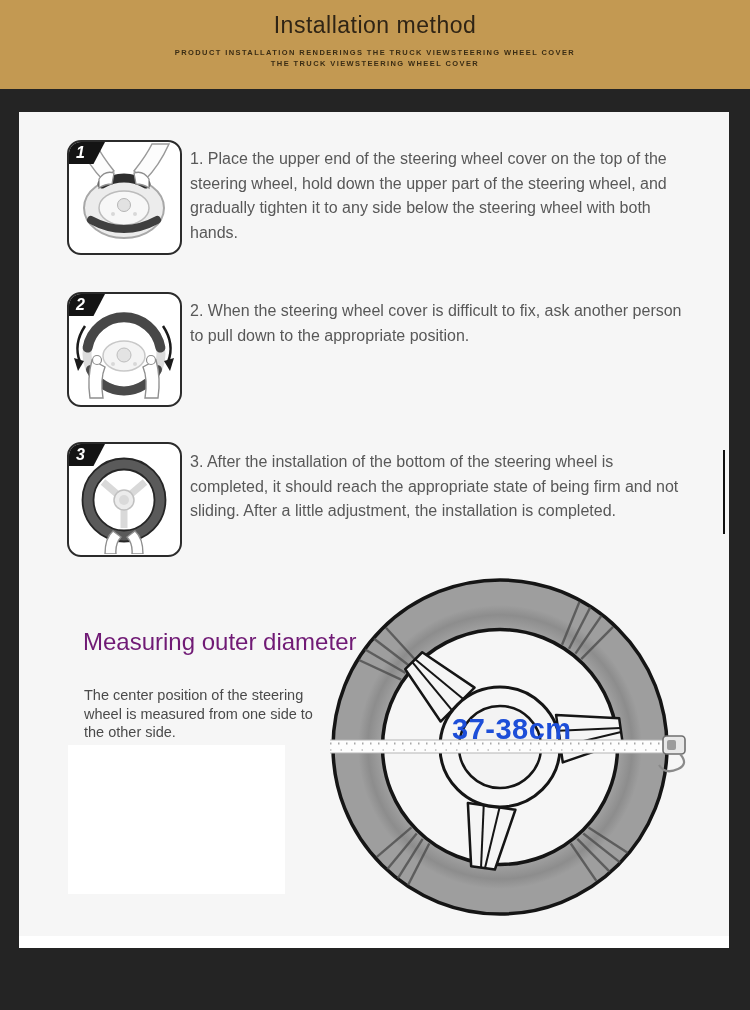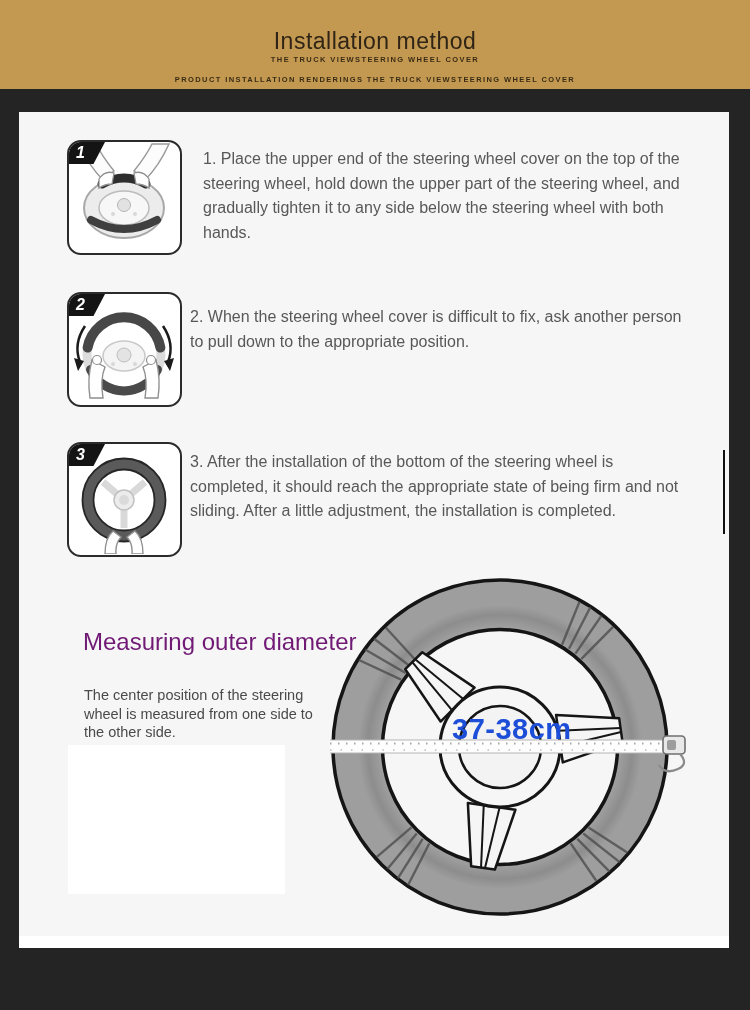--- a/index.html
+++ b/index.html
@@ -6,21 +6,21 @@
   .canvas{
     position:relative;width:750px;height:1010px;overflow:hidden;
     background:#242424;font-family:"Liberation Sans",sans-serif;
   }
   
   .header{
     position:absolute;left:0;top:0;width:750px;height:89px;
     background:#c39952;text-align:center;
   }
   .header h1{
-    margin:0;padding-top:28px;font-size:23px;font-weight:400;
+    margin:0;padding-top:12px;font-size:23px;font-weight:400;
     color:#2f2415;letter-spacing:.5px;
   }
   .header .sub{
     font-size:7.5px;font-weight:bold;letter-spacing:1.4px;
     color:#3a2c14;line-height:10.5px;
   }
   .header .sub.first{margin-top:9px;}
   
   .card{
     position:absolute;left:19px;top:112px;width:710px;height:836px;
@@ -40,22 +40,22 @@
     clip-path:polygon(0 0,100% 0,68% 100%,0 100%);z-index:2;
   }
   .badge span{
     display:block;color:#ffffff;font-style:italic;font-weight:bold;
     font-size:16px;line-height:21px;padding-left:7px;
   }
   .step-text{
     position:absolute;left:171px;width:526px;
     font-size:16px;line-height:24.5px;color:#585858;white-space:pre-line;
   }
-  .t1{top:28px;} .x1{top:35px;margin-left:13px;}
-  .t2{top:180px;} .x2{top:187px;margin-top:6px;}
+  .t1{top:28px;} .x1{top:35px;}
+  .t2{top:180px;} .x2{top:187px;}
   .t3{top:330px;} .x3{top:338px;}
   
   .measure-heading{
     position:absolute;left:64px;top:516px;margin:0;
     font-size:24px;font-weight:400;color:#701a75;
   }
   .measure-desc{
     position:absolute;left:65px;top:574px;width:260px;
     font-size:14.5px;line-height:18.5px;color:#4a4a4a;white-space:pre-line;
   }
@@ -71,22 +71,22 @@
     position:absolute;left:704px;top:338px;width:2px;height:84px;background:#101010;
   }
 </style>
 </head>
 <body>
 
 <div class="canvas">
 
   <div class="header">
     <h1>Installation method</h1>
+    <div class="sub first">PRODUCT INSTALLATION RENDERINGS THE TRUCK VIEWSTEERING WHEEL COVER</div>
     <div class="sub">THE TRUCK VIEWSTEERING WHEEL COVER</div>
-    <div class="sub first">PRODUCT INSTALLATION RENDERINGS THE TRUCK VIEWSTEERING WHEEL COVER</div>
   </div>
 
   <div class="card">
 
     <div class="thumb t1">
       <div class="badge">
           <span>1</span>
         </div>
       <svg viewBox="0 0 110 110">
         <path d="M10,2 Q20,24 34,38 L45,29 Q33,14 27,2 Z" fill="#fcfcfc" stroke="#9a9a9a" stroke-width="1.5"></path>

